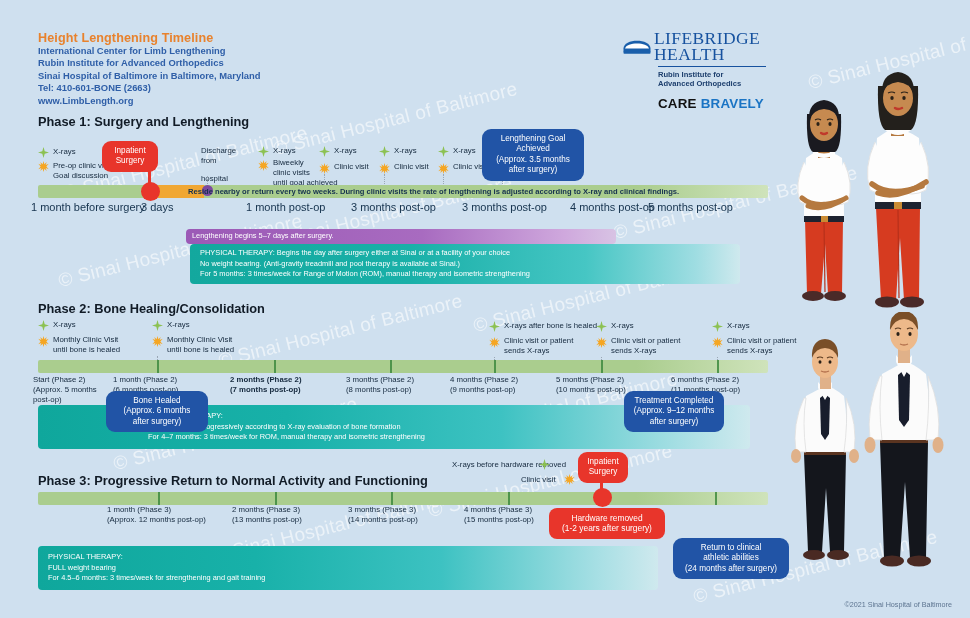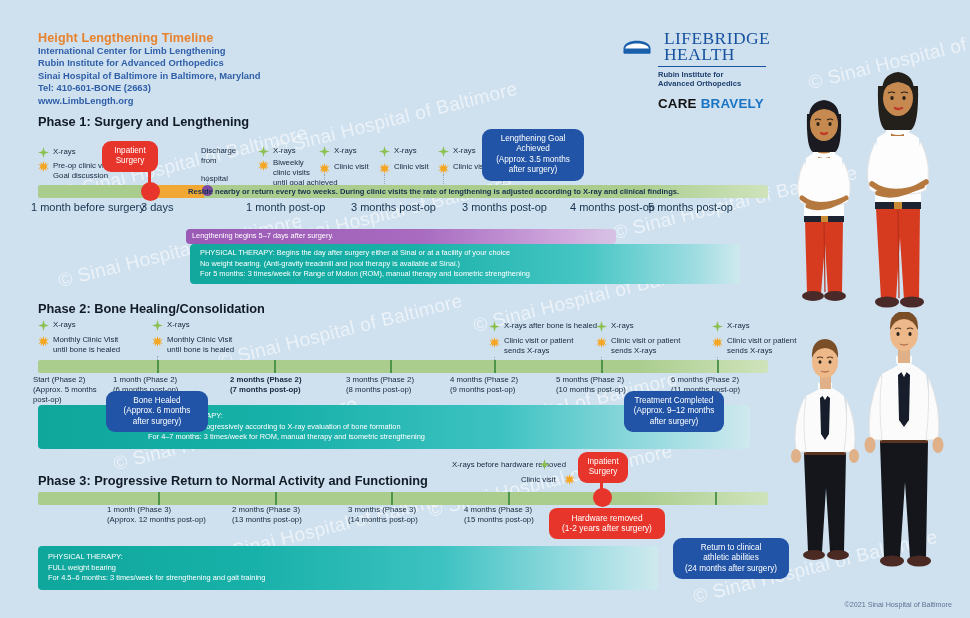--- a/index.html
+++ b/index.html
@@ -13,21 +13,21 @@
   .wm { position:absolute; color:rgba(255,255,255,0.58); font-size:19px;
         font-family:"Liberation Sans",sans-serif; transform:rotate(-14deg);
         white-space:nowrap; pointer-events:none; letter-spacing:.3px; }
 
   
   #hdr { position:absolute; left:38px; top:31px; }
   #hdr .t1 { color:#e8822d; font-size:12.6px; font-weight:bold; letter-spacing:.1px; }
   #hdr .t2 { color:#2f5fa8; font-size:9.4px; font-weight:bold; line-height:12.4px; }
 
   #logo { position:absolute; left:622px; top:30px; width:150px; }
-  #logo .lb { display:flex; align-items:flex-start; gap:12px;}
+  #logo .lb { display:flex; align-items:flex-start; gap:2px;}
   .logo-mark { width:30px; height:24px; margin-top:2px; }
   #logo .nm { font-family:"Liberation Serif", serif; color:#17529f; font-size:17.5px;
               line-height:16px; letter-spacing:.4px; font-weight:400;}
   #logo .sub { margin-top:4px; color:#1d3f6e; font-size:7.6px; line-height:9.4px; font-weight:bold;
                border-top:1px solid #17529f; padding-top:3px; width:108px; margin-left:36px;}
   #logo .care { margin-left:36px; margin-top:7px; font-size:13.4px; font-weight:bold; color:#111; letter-spacing:.2px;}
   #logo .care b { color:#1a74c4; }
 
   
   .phase-h { position:absolute; font-size:12.8px; font-weight:bold; color:#111b26; }

